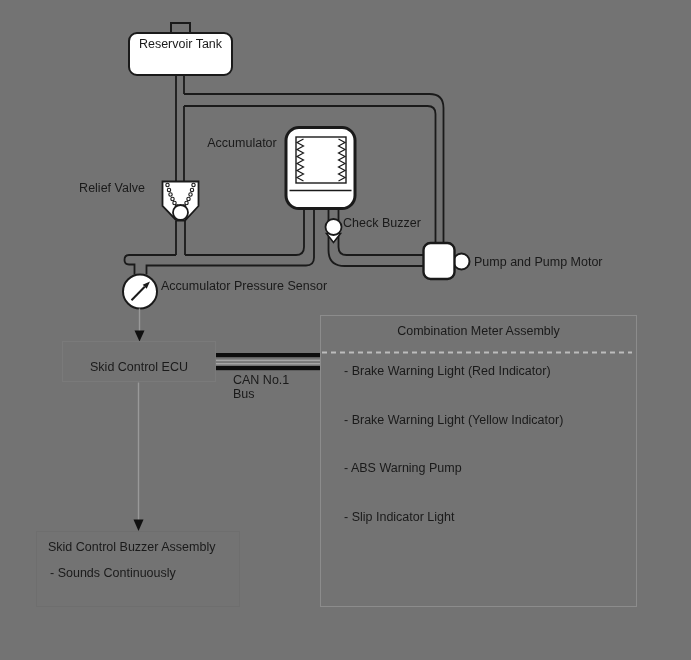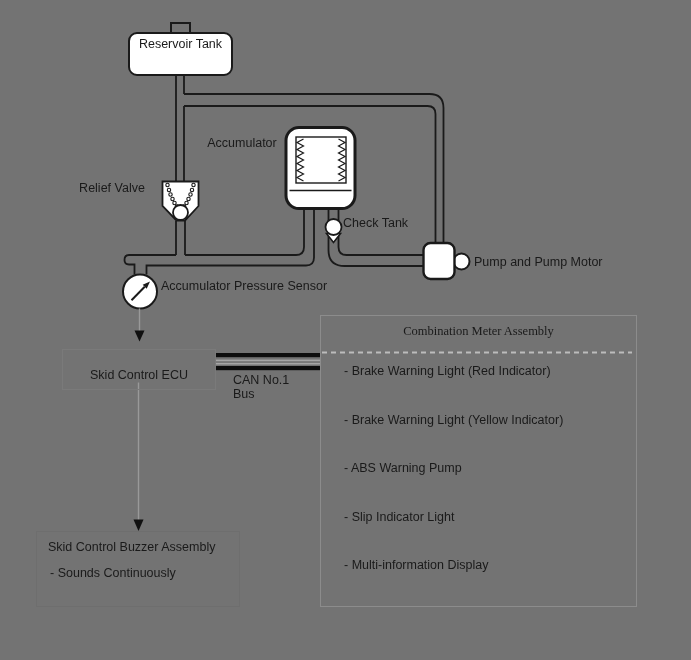--- a/index.html
+++ b/index.html
@@ -7,23 +7,23 @@
     position:relative;width:691px;height:660px;background:#737373;
     font-family:"Liberation Sans", sans-serif;color:#1a1a1a;overflow:hidden;
   }
   #schematic{position:absolute;left:0;top:0;z-index:0;}
   .lbl{position:absolute;font-size:12.5px;line-height:16px;height:16px;white-space:nowrap;z-index:2;}
   .box{position:absolute;box-sizing:border-box;background:transparent;z-index:1;}
   #reservoir-cap{left:170px;top:22px;width:21px;height:12px;border:2px solid #1a1a1a;border-bottom:none;}
   #reservoir-tank{left:128px;top:32px;width:105px;height:44px;border:2px solid #1a1a1a;border-radius:9px;
     text-align:center;padding-top:3px;font-size:12.5px;background:#fff;}
   #ecu-box{left:62px;top:341px;width:154px;height:41px;border:1.5px solid #7a7a7a;
-    text-align:center;padding-top:18px;font-size:12.5px;margin-top:8px;}
+    text-align:center;padding-top:18px;font-size:12.5px;}
   #meter-box{left:320px;top:315px;width:317px;height:292px;border:1.5px solid #8c8c8c;}
-  #meter-title{position:absolute;left:0;right:0;top:8px;text-align:center;font-size:12.5px;height:16px;font-family:Liberation Serif, serif;}
+  #meter-title{position:absolute;left:0;right:0;top:8px;text-align:center;font-size:12.5px;height:16px;}
   .meter-item{position:absolute;left:23px;font-size:12.5px;height:16px;line-height:16px;white-space:nowrap;}
   #buzzer-box{left:36px;top:531px;width:204px;height:76px;border:1.5px solid #6e6e6e;}
   #buzzer-title{position:absolute;left:11px;top:7px;font-size:12.5px;height:16px;line-height:16px;white-space:nowrap;}
   #buzzer-item{position:absolute;left:13px;top:33px;font-size:12.5px;height:16px;line-height:16px;white-space:nowrap;}
   #lbl-accumulator{left:200px;top:135px;width:84px;text-align:center;}
   #lbl-relief{left:78px;top:180px;width:68px;text-align:center;}
   #lbl-check{left:343px;top:214.5px;}
   #lbl-pump{left:474px;top:253.5px;text-align:right;}
   #lbl-sensor{left:161px;top:277.5px;}
   #lbl-can{left:233px;top:373px;line-height:14px;height:auto;}
@@ -113,39 +113,38 @@
     <line x1="322" y1="352.5" x2="632" y2="352.5" stroke="#bcbcbc" stroke-width="1.8" stroke-dasharray="5,4"></line>
   </svg>
 
   <div class="box" id="reservoir-cap"></div>
   <div class="box" id="reservoir-tank">
     <span>Reservoir Tank</span>
   </div>
 
   <div class="lbl" id="lbl-accumulator">Accumulator</div>
   <div class="lbl" id="lbl-relief">Relief Valve</div>
-  <div class="lbl" id="lbl-check">Check Tank</div>
+  <div class="lbl" id="lbl-check">Check Buzzer</div>
   <div class="lbl" id="lbl-pump">Pump and Pump Motor</div>
   <div class="lbl" id="lbl-sensor">Accumulator Pressure Sensor</div>
   <div class="lbl" id="lbl-can">
     <div>CAN No.1</div>
     <div>Bus</div>
   </div>
 
   <div class="box" id="ecu-box">
     <span>Skid Control ECU</span>
   </div>
 
   <div class="box" id="meter-box">
     <div id="meter-title">Combination Meter Assembly</div>
     <div class="meter-item" style="top:47px">- Brake Warning Light (Red Indicator)</div>
     <div class="meter-item" style="top:95.5px">- Brake Warning Light (Yellow Indicator)</div>
     <div class="meter-item" style="top:144px">- ABS Warning Pump</div>
     <div class="meter-item" style="top:192.5px">- Slip Indicator Light</div>
-    <div class="meter-item" style="top:240.5px">- Multi-information Display</div>
   </div>
 
   <div class="box" id="buzzer-box">
     <div id="buzzer-item">- Sounds Continuously</div>
     <div id="buzzer-title">Skid Control Buzzer Assembly</div>
   </div>
 
 </div>
 
 </body></html>

